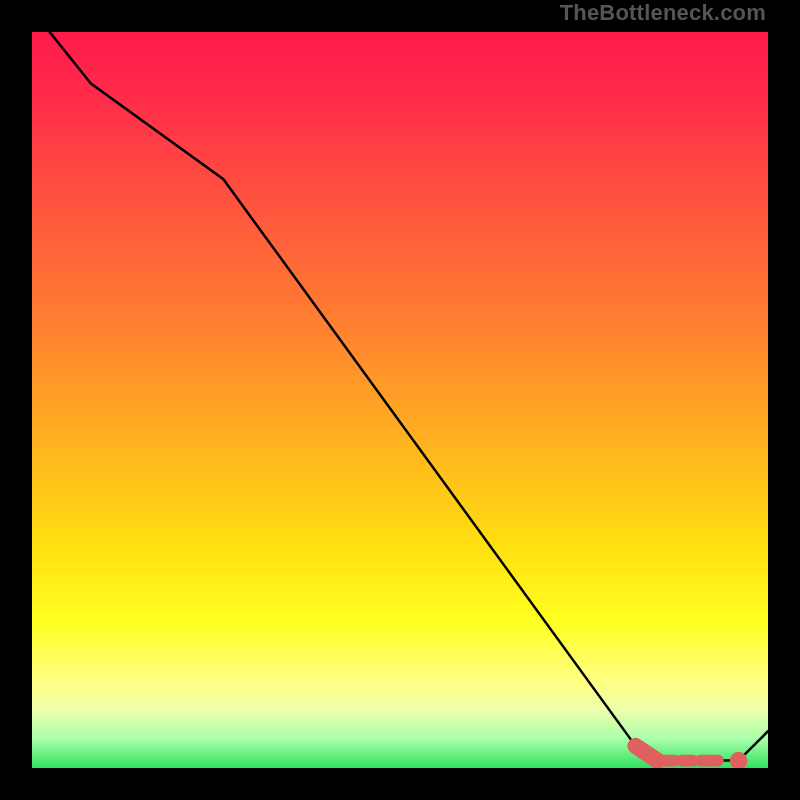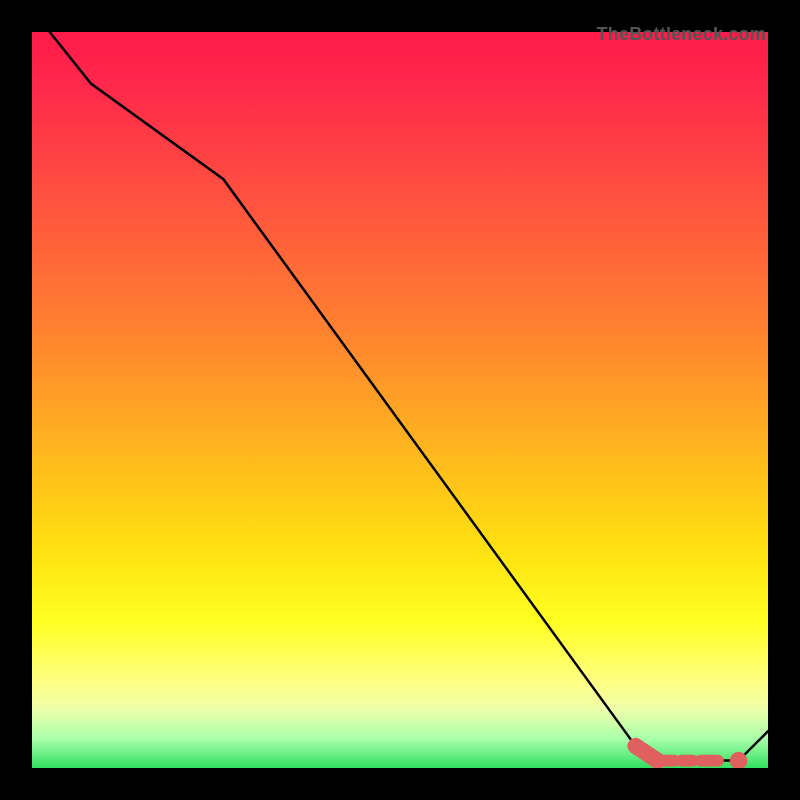--- a/index.html
+++ b/index.html
@@ -26,24 +26,24 @@
       #ffe010 70%,
       #ffff20 80%,
       #ffff80 88%,
       #eeffaa 92%,
       #aaffaa 96%,
       #30e060 100%
     );
   }
   .watermark {
     position: absolute;
-    top: 24px;
+    top: 0;
     right: 34px;
     color: #555;
-    font-size: 18px;
+    font-size: 22px;
     font-weight: 600;
     letter-spacing: 0.2px;
   }
   svg.plot {
     position: absolute;
     left: 32px;
     top: 32px;
     width: 736px;
     height: 736px;
   }

